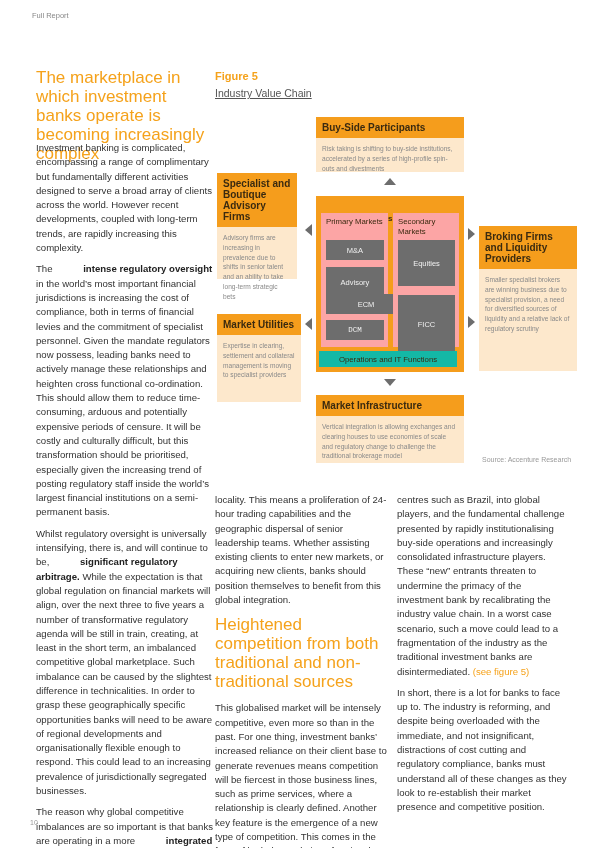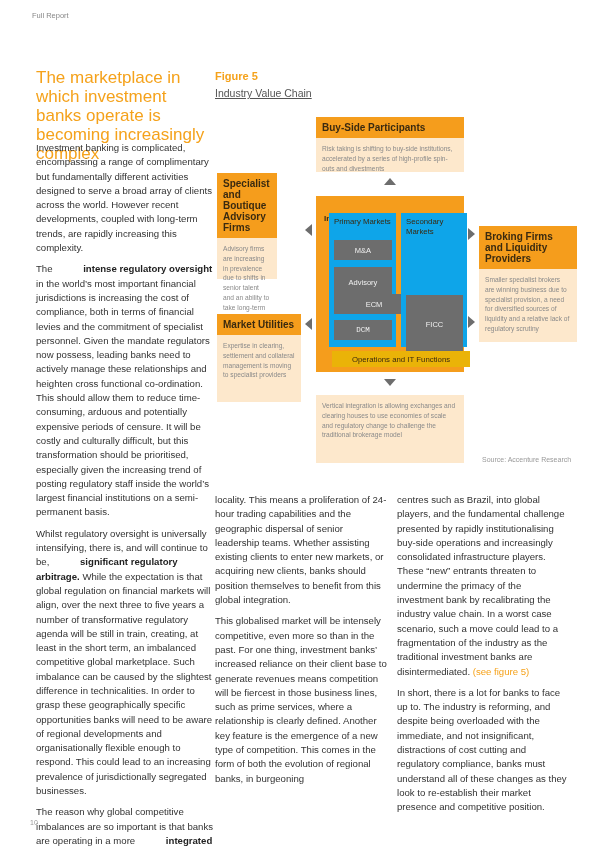--- a/index.html
+++ b/index.html
@@ -20,25 +20,25 @@
   .link { color: #f5a21b; text-align: right; }
   .fig-label { left: 215px; top: 70px; font-size: 11px; font-weight: bold; color: #f5a21b; }
   .fig-title { left: 215px; top: 87px; font-size: 10.5px; color: #555; text-decoration: underline; }
 
   .box { position: absolute; background: #fde8cc; }
   .box-head { background: #f59d1c; color: #3a2a10; font-size: 10px; line-height: 11px;
               padding: 5px 6px; font-weight: bold; }
   .box-body { color: #8a8a8a; font-size: 6.6px; line-height: 9.8px; padding: 6px 6px; }
   .ib { position: absolute; left: 316px; top: 196px; width: 148px; height: 176px; background: #f59d1c; }
   .ib-title { position: absolute; left: 8px; top: 6px; font-size: 8px; font-weight: bold; color: #3a2a10; margin-top: 12px; }
-  .mkt { position: absolute; background: #0ea5e9; margin-left: 8px; }
+  .mkt { position: absolute; background: #fca5a5; }
   .mkt-title { position: absolute; left: 5px; top: 4px; font-size: 7.8px; line-height: 10px; color: #3a2a10; }
   .gray { position: absolute; background: #6d6d6d; color: #f0f0f0; font-size: 7.5px;
           display: flex; align-items: center; justify-content: center; }
-  .ops { position: absolute; left: 16px; top: 155px; width: 138px; height: 16px; background: #eab308;
+  .ops { position: absolute; left: 3px; top: 155px; width: 138px; height: 16px; background: #14b8a6;
          font-size: 7.8px; color: #3a2a10; display: flex; align-items: center; justify-content: center; }
   .tri-up { width: 0; height: 0; border-left: 6px solid transparent; border-right: 6px solid transparent; border-bottom: 7px solid #6d6d6d; }
   .tri-down { width: 0; height: 0; border-left: 6px solid transparent; border-right: 6px solid transparent; border-top: 7px solid #6d6d6d; }
   .tri-left { width: 0; height: 0; border-top: 6px solid transparent; border-bottom: 6px solid transparent; border-right: 7px solid #6d6d6d; }
   .tri-right { width: 0; height: 0; border-top: 6px solid transparent; border-bottom: 6px solid transparent; border-left: 7px solid #6d6d6d; }
   .source { left: 482px; top: 456px; font-size: 7px; color: #999; }
 </style>
 </head>
 <body>
 
@@ -55,21 +55,21 @@
 
 <div class="abs fig-label">Figure 5</div>
 <div class="abs fig-title">Industry Value Chain</div>
 
 <div class="box" style="left:316px; top:117px; width:148px; height:55px;">
   <div class="box-head">Buy-Side Participants</div>
   <div class="box-body">Risk taking is shifting to buy-side institutions, accelerated by a series of high-profile spin-outs and divestments</div>
 </div>
 <div class="abs tri-up" style="left:384px; top:178px;"></div>
 
-<div class="box" style="left:217px; top:173px; width:60px; height:106px;">
+<div class="box" style="left:217px; top:173px; width:80px; height:106px;">
   <div class="box-head">Specialist and Boutique Advisory Firms</div>
   <div class="box-body">Advisory firms are increasing in prevalence due to shifts in senior talent and an ability to take long-term strategic bets</div>
 </div>
 <div class="abs tri-left" style="left:305px; top:224px;"></div>
 
 <div class="box" style="left:217px; top:314px; width:84px; height:88px;">
   <div class="box-head">Market Utilities</div>
   <div class="box-body">Expertise in clearing, settlement and collateral management is moving to specialist providers</div>
 </div>
 <div class="abs tri-left" style="left:305px; top:318px;"></div>
@@ -78,43 +78,46 @@
   <div class="ib-title">Investment Banks</div>
   <div class="mkt" style="left:5px; top:17px; width:67px; height:134px;">
     <div class="mkt-title">Primary Markets</div>
     <div class="gray" style="left:5px; top:27px; width:58px; height:20px;">M&amp;A</div>
     <div class="gray" style="left:5px; top:54px; width:58px; height:31px;">Advisory</div>
     <div class="gray" style="left:5px; top:81px; width:80px; height:20px;">ECM</div>
     <div class="gray" style="left:5px; top:107px; width:58px; height:20px;font-family:Liberation Mono, monospace;">DCM</div>
   </div>
   <div class="mkt" style="left:77px; top:17px; width:66px; height:134px;">
     <div class="mkt-title">Secondary Markets</div>
+    <div class="gray" style="left:5px; top:27px; width:57px; height:46px;">Equities</div>
     <div class="gray" style="left:5px; top:82px; width:57px; height:58px;">FICC</div>
   </div>
   <div class="ops">Operations and IT Functions</div>
 </div>
 
 <div class="abs tri-right" style="left:468px; top:228px;"></div>
 <div class="abs tri-right" style="left:468px; top:316px;"></div>
 
-<div class="box" style="left:479px; top:226px; width:98px; height:116px;">
+<div class="box" style="left:479px; top:226px; width:98px; height:145px;">
   <div class="box-head">Broking Firms and Liquidity Providers</div>
   <div class="box-body">Smaller specialist brokers are winning business due to specialist provision, a need for diversified sources of liquidity and a relative lack of regulatory scrutiny</div>
 </div>
 
 <div class="abs tri-down" style="left:384px; top:379px;"></div>
 
 <div class="box" style="left:316px; top:395px; width:148px; height:68px;">
+  <div class="box-head">Market Infrastructure</div>
   <div class="box-body">Vertical integration is allowing exchanges and clearing houses to use economies of scale and regulatory change to challenge the traditional brokerage model</div>
 </div>
 
 <div class="abs source">Source: Accenture Research</div>
 
 <div class="abs body-text col2">
   <p>locality. This means a proliferation of 24-hour trading capabilities and the geographic dispersal of senior leadership teams. Whether assisting existing clients to enter new markets, or acquiring new clients, banks should position themselves to benefit from this global integration.</p>
+  <h2 class="subhead">Heightened competition from both traditional and non-traditional sources</h2>
   <p>This globalised market will be intensely competitive, even more so than in the past. For one thing, investment banks’ increased reliance on their client base to generate revenues means competition will be fiercest in those business lines, such as prime services, where a relationship is clearly defined. Another key feature is the emergence of a new type of competition. This comes in the form of both the evolution of regional banks, in burgeoning</p>
 </div>
 
 <div class="abs body-text col3">
   <p><span>centres such as Brazil, into global players, and the fundamental challenge presented by rapidly institutionalising buy-side operations and increasingly consolidated infrastructure players. These “new” entrants threaten to undermine the primacy of the investment bank by recalibrating the industry value chain. In a worst case scenario, such a move could lead to a fragmentation of the industry as the traditional investment banks are disintermediated. </span><span class="link">(see figure 5)</span></p>
   <p>In short, there is a lot for banks to face up to. The industry is reforming, and despite being overloaded with the immediate, and not insignificant, distractions of cost cutting and regulatory compliance, banks must understand all of these changes as they look to re-establish their market presence and competitive position.</p>
 </div>
 
 <div class="abs page-num">10</div>
 

